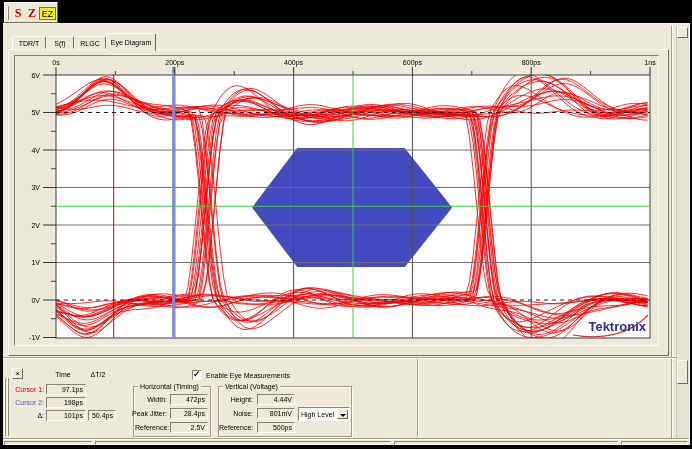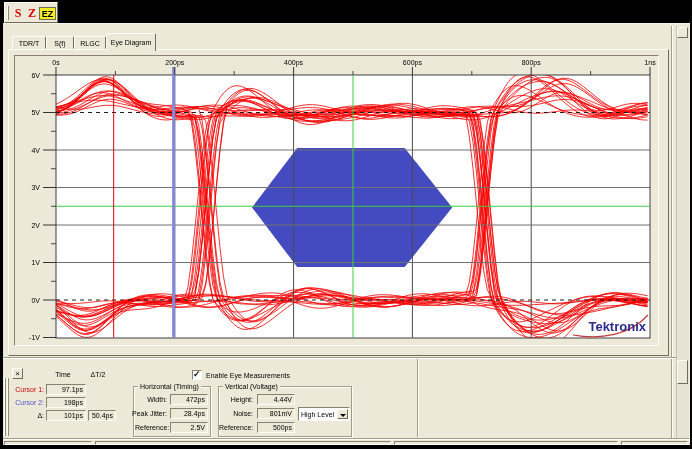--- a/index.html
+++ b/index.html
@@ -21,21 +21,21 @@
   .groove-v { border-left:1px solid #a39f8c; border-right:1px solid #fffef5; width:2px; }
   svg text { font-family:"Liberation Sans",sans-serif; }
 </style>
 </head>
 <body>
 
 <div class="abs raised beige" style="left:4px;top:2px;width:54px;height:21px;">
   <div class="abs ridge" style="left:2px;top:3px;height:14px;"></div>
   <div class="abs" style="left:7px;top:3px;width:12px;height:15px;color:#d80000;font:bold 12px 'Liberation Serif',serif;text-align:center;">S</div>
   <div class="abs" style="left:21px;top:3px;width:12px;height:15px;color:#d80000;font:bold 12px 'Liberation Serif',serif;text-align:center;">Z</div>
-  <div class="abs" style="left:34px;top:4px;width:17px;height:13px;background:#f3ef1f;color:#000;font-weight:bold;font-size:9px;text-align:center;line-height:13px;border:1px solid #6f6c5a;">EZ</div>
+  <div class="abs" style="left:34px;top:4px;width:17px;height:13px;background:#f3ef1f;color:#000;font-weight:normal;font-size:9px;text-align:center;line-height:13px;border:1px solid #6f6c5a;">EZ</div>
 </div>
 
 <div class="abs beige" style="left:3px;top:23px;width:687px;height:422px;border-top:1px solid #f4f1e5;"></div>
 
 <div class="abs beige raised" style="left:8px;top:49px;width:661px;height:307px;"></div>
 
 <div class="abs tab" style="left:12px;width:34px;">TDR/T</div>
 <div class="abs tab" style="left:46px;width:28px;">S(f)</div>
 <div class="abs tab" style="left:74px;width:32px;">RLGC</div>
 <div class="abs tab active" style="left:106px;width:50px;">Eye Diagram</div>

